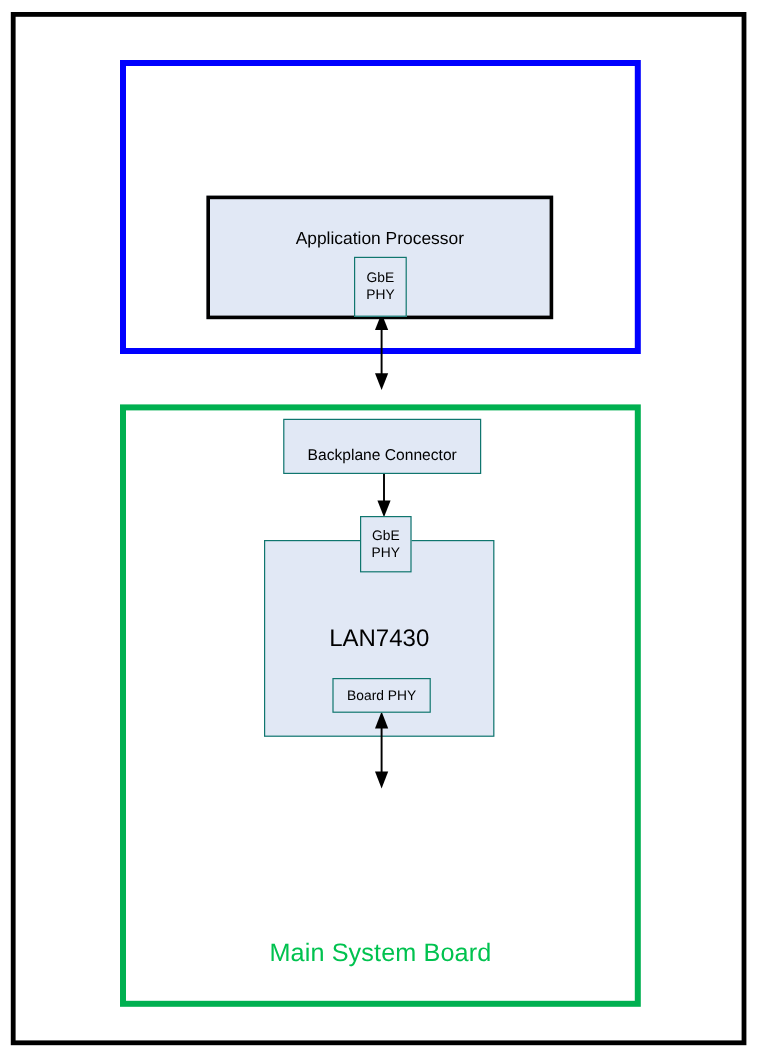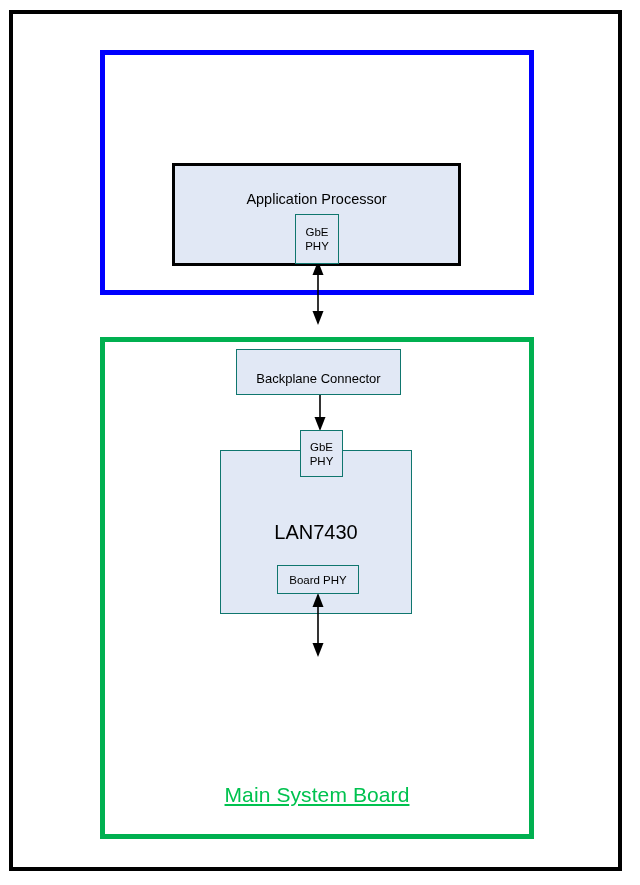--- a/index.html
+++ b/index.html
@@ -62,21 +62,20 @@
     left: 100px;
     top: 61px;
     width: 434px;
     color: #0000ff;
   }
   .board-title.mainsys {
     left: 100px;
     top: 782px;
     width: 434px;
     color: #00c24f;
-    text-decoration: underline;
   }
 
   
   .block {
     position: absolute;
     box-sizing: border-box;
     background: #e1e8f5;
     display: flex;
     align-items: center;
     justify-content: center;

